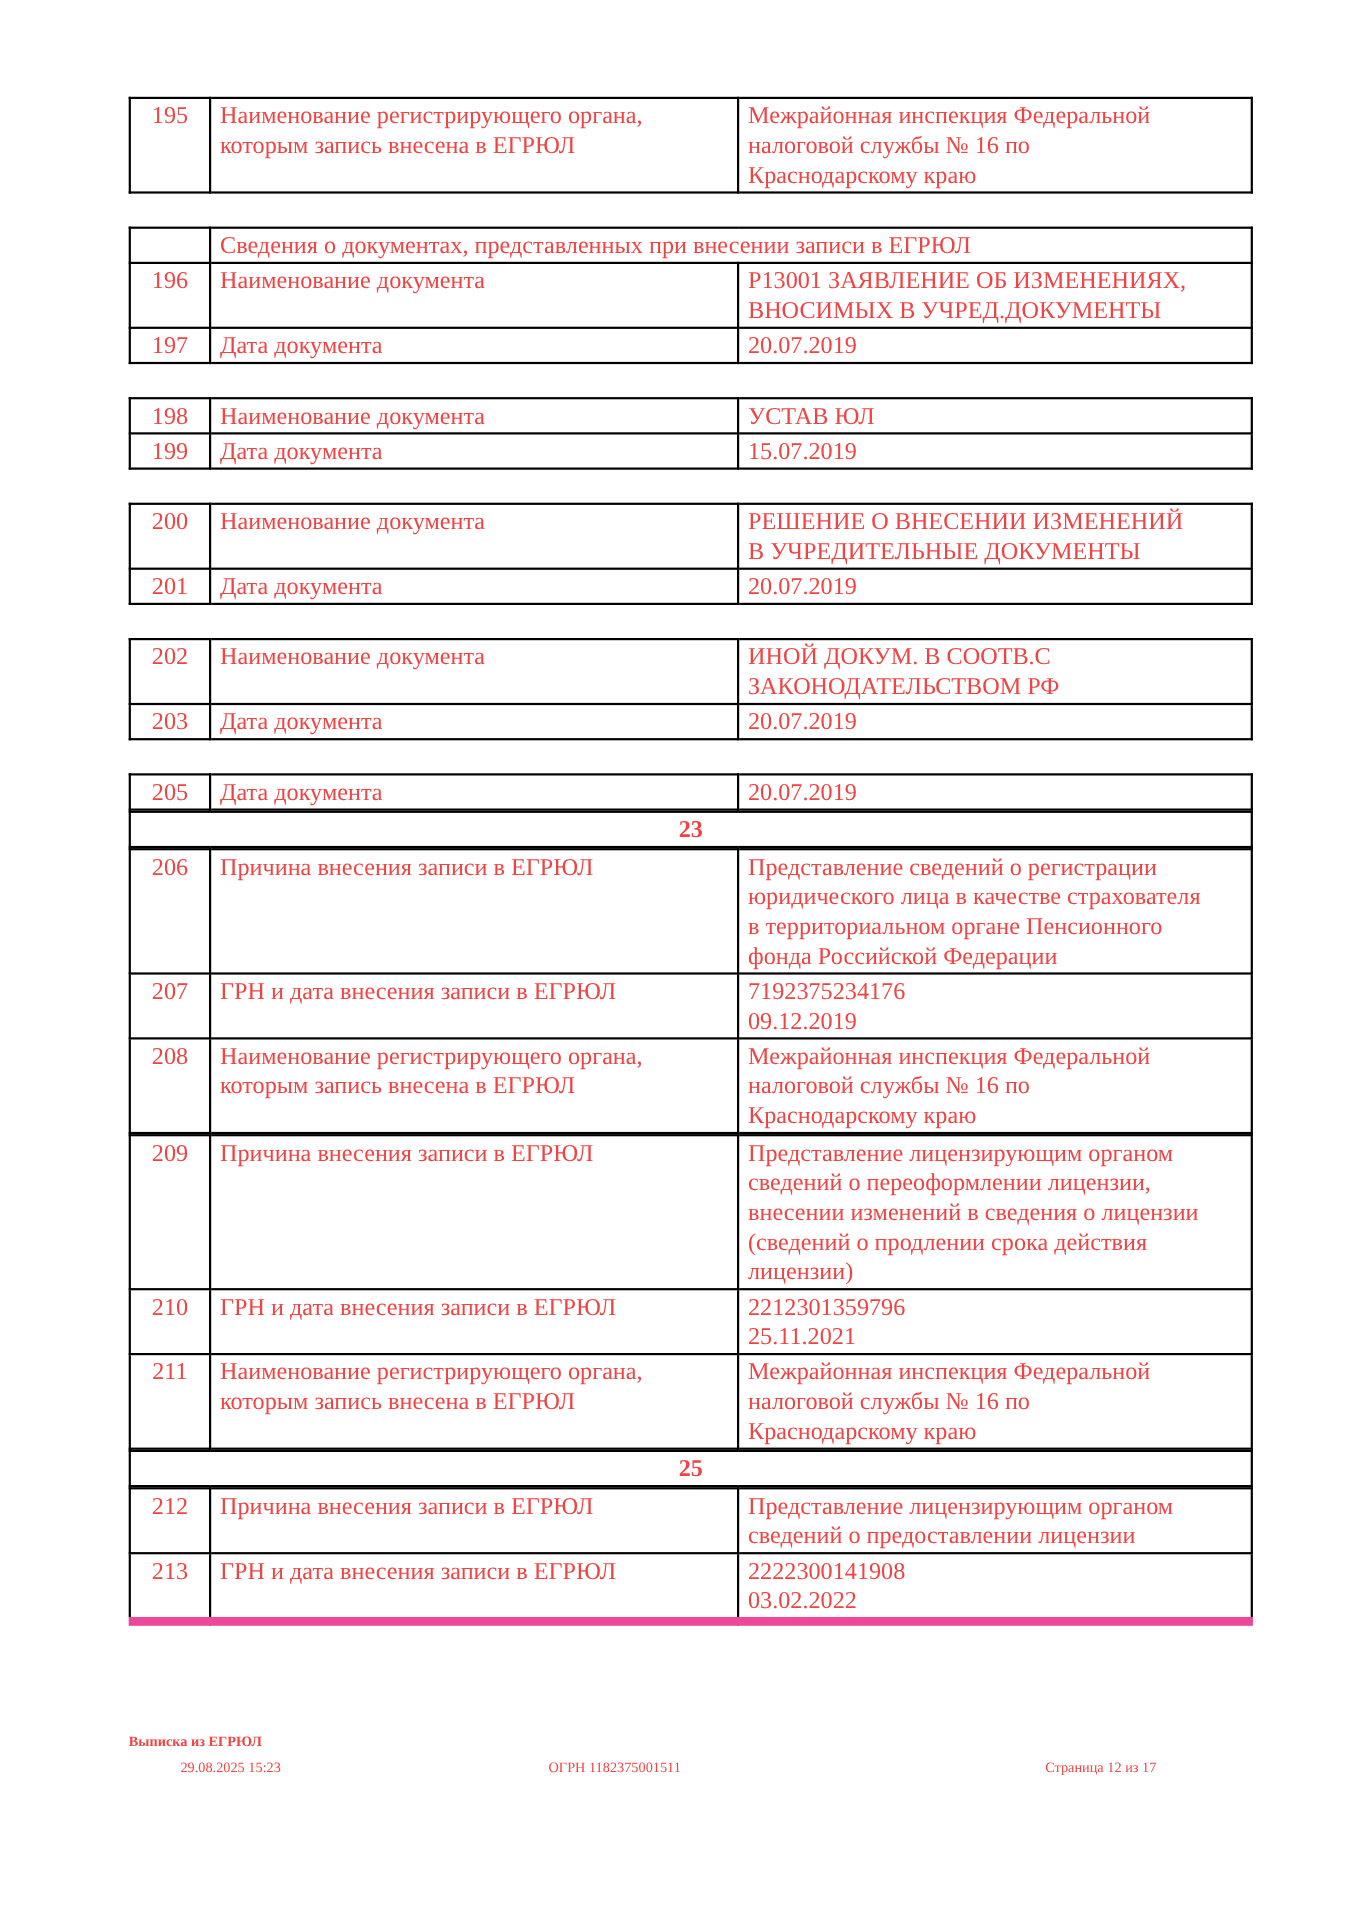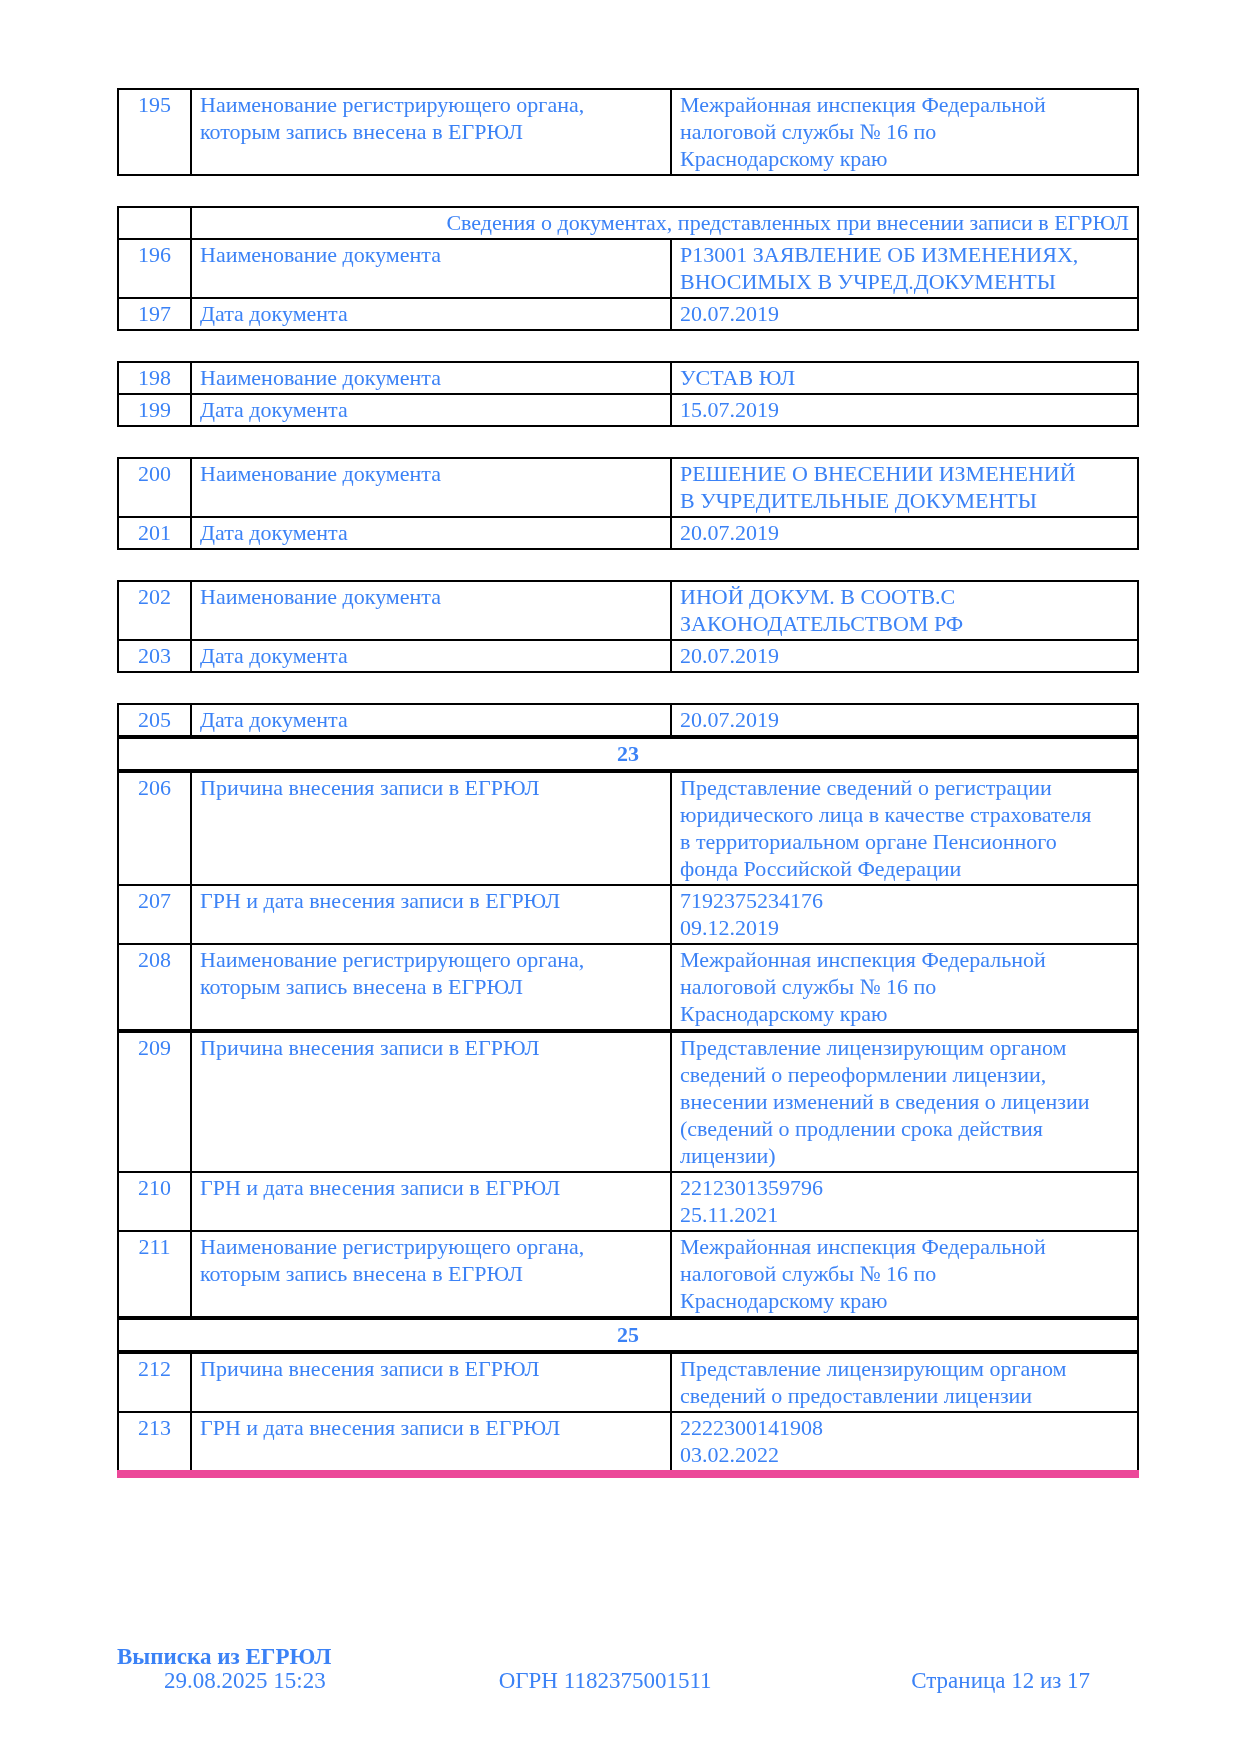--- a/index.html
+++ b/index.html
@@ -1,21 +1,21 @@
 <!DOCTYPE html>
 <html lang="ru"><head>
 <meta charset="utf-8">
 <style>
   html,body{margin:0;padding:0;background:#ffffff;}
   .page{
     position:relative;
     width:1240px;
     height:1755px;
     background:#ffffff;
-    color:#3b82f6;
+    color:#ef4444;
     font-family:"Liberation Serif", serif;
     overflow:hidden;
   }
   .content{
     position:absolute;
     left:117px;
     top:88px;
     width:1020px;
   }
   table.blk{
@@ -30,32 +30,32 @@
     line-height:27px;
     vertical-align:top;
     padding:1px 8px 2px 8px;
     word-wrap:break-word;
   }
   td.num{
     text-align:center;
     padding:1px 2px 2px 2px;
   }
   td.lbl, td.val{white-space:pre-line;}
-  td.hdr{white-space:normal;text-align:right;}
+  td.hdr{white-space:normal;}
   td.section{
     text-align:center;
     font-weight:bold;
   }
   .gap{height:30px;}
   .footer{
     position:absolute;
     left:117px;
-    top:1645px;
+    top:1571px;
     width:1051px;
-    font-size:23px;
+    font-size:13px;
     line-height:24px;
   }
   .f-doc{font-weight:bold;}
   .f-row{display:flex;}
   .f-left{flex:1;text-align:left;margin-left:47px;}
   .f-center{flex:1;}
   .f-right{flex:1;text-align:center;}
 </style>
 </head>
 <body>

